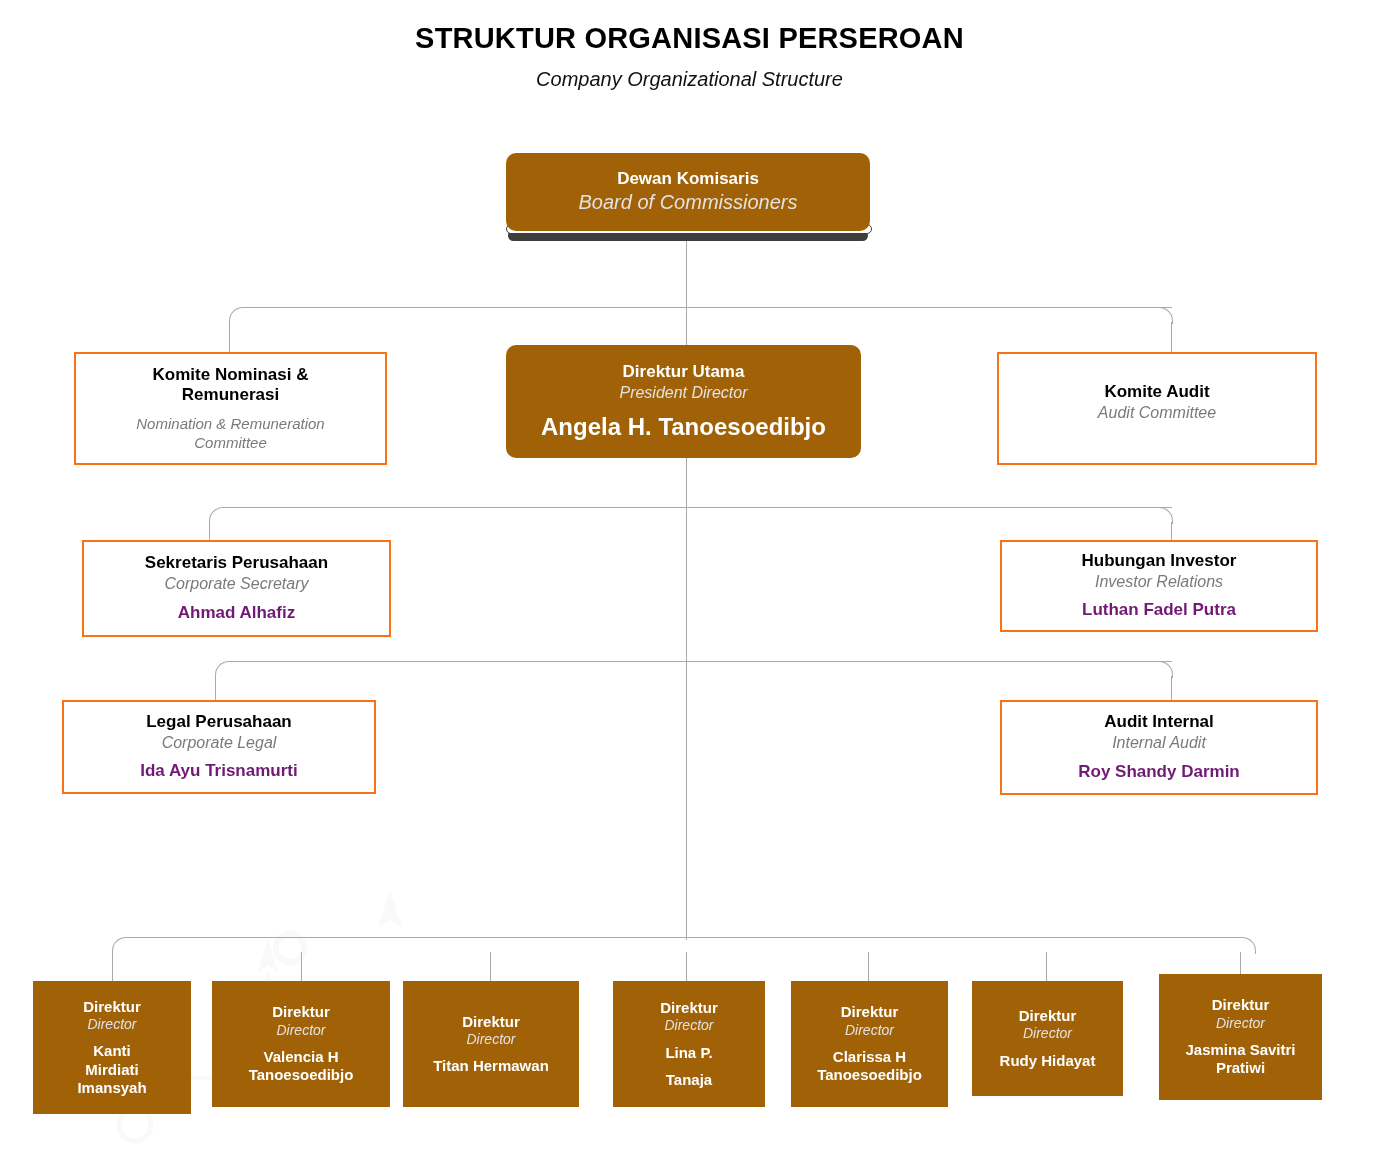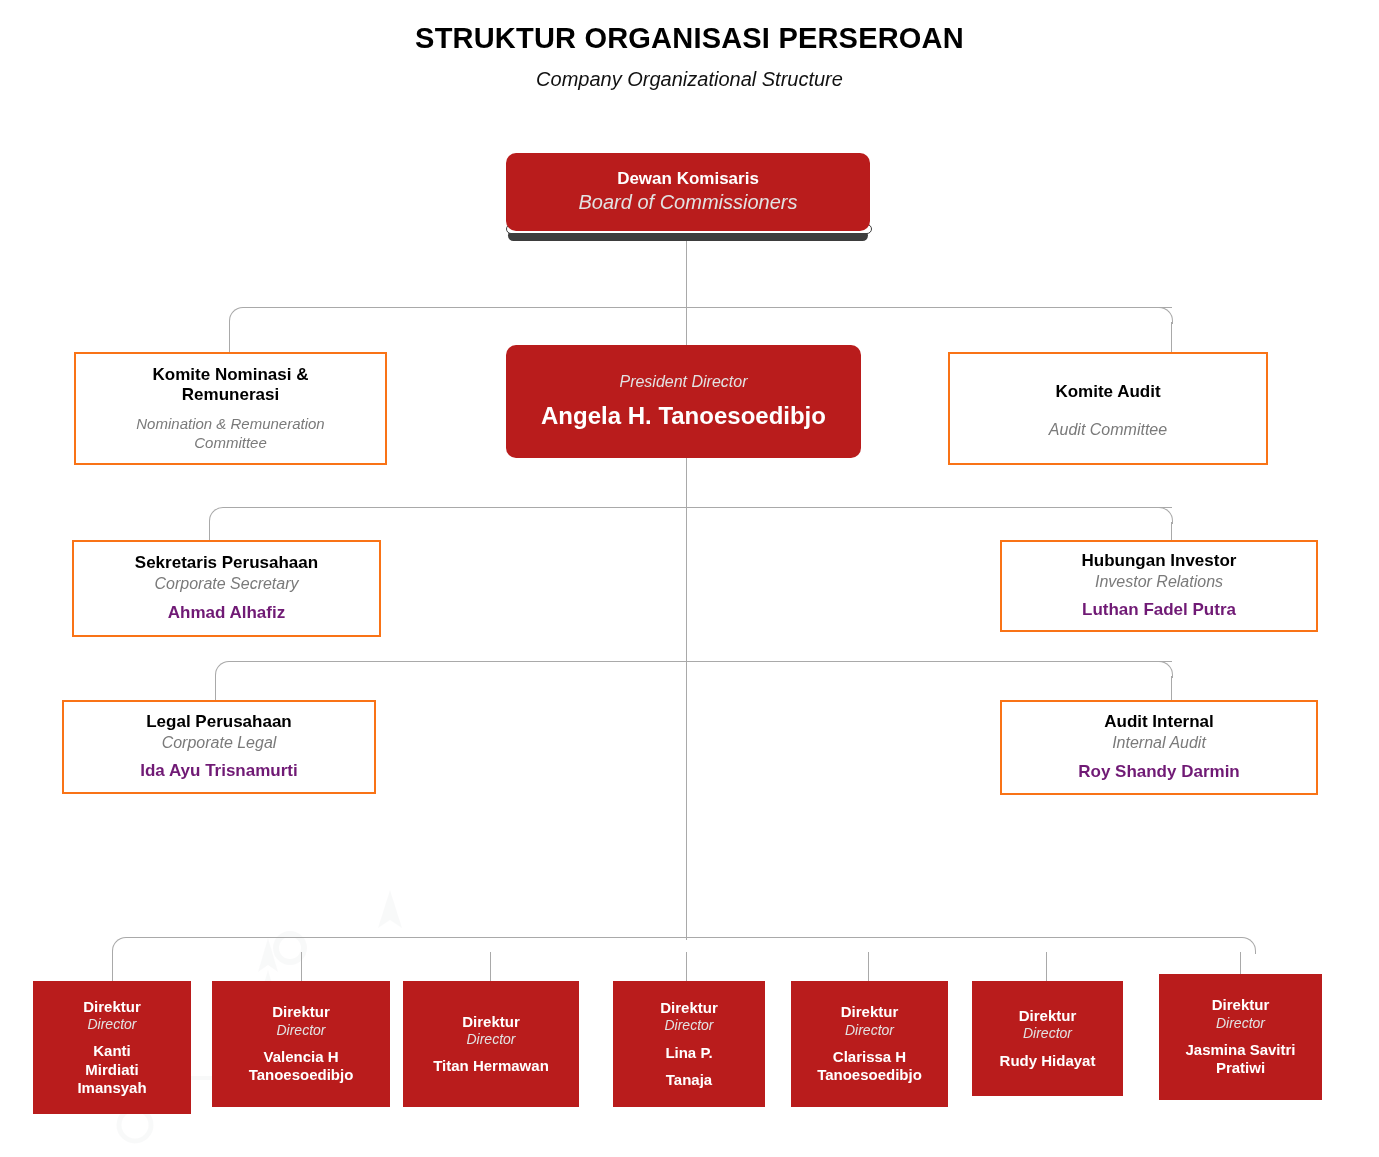--- a/index.html
+++ b/index.html
@@ -51,21 +51,21 @@
     box-sizing:border-box;
     text-align:center;
     display:flex;flex-direction:column;justify-content:center;
     padding:6px 8px;
   }
   .node.light{
     background:#ffffff;
     border:2px solid #f97316;
   }
   .node.dark{
-    background:#b91c1c;
+    background:#a16207;
     color:#ffffff;
   }
   .node.dark.rounded{border-radius:10px;}
 
   .n-title{font-weight:bold;line-height:1.22;}
   .n-sub{font-style:italic;line-height:1.25;}
   .n-person{font-weight:bold;line-height:1.22;}
 
   .node.light .n-title{color:#000;}
   .node.light .n-sub{color:#7a7a7a;}
@@ -137,31 +137,32 @@
 
   <div class="node light" style="left:74px;top:352px;width:313px;height:113px;">
     <div class="n-title" style="font-size:17px;">Komite Nominasi &amp;</div>
     <div class="n-title" style="font-size:17px;">Remunerasi</div>
     <div class="gap"></div>
     <div class="n-sub" style="font-size:15px;">Nomination  &amp; Remuneration</div>
     <div class="n-sub" style="font-size:15px;">Committee</div>
   </div>
 
   <div class="node dark rounded" style="left:506px;top:345px;width:355px;height:113px;">
+    <div class="n-title" style="font-size:17px;">Direktur Utama</div>
     <div class="n-sub" style="font-size:16px;">President Director</div>
     <div class="gap"></div>
     <div class="n-person" style="font-size:24px;">Angela H. Tanoesoedibjo</div>
   </div>
 
-  <div class="node light" style="left:948px;top:352px;width:320px;height:113px;justify-content:flex-start;padding-top:28px;gap:17px;">
+  <div class="node light" style="left:997px;top:352px;width:320px;height:113px;justify-content:flex-start;padding-top:28px;">
     <div class="n-title" style="font-size:17px;">Komite Audit</div>
     <div class="n-sub" style="font-size:16px;">Audit Committee</div>
   </div>
 
-  <div class="node light" style="left:72px;top:540px;width:309px;height:97px;">
+  <div class="node light" style="left:82px;top:540px;width:309px;height:97px;">
     <div class="n-title" style="font-size:17px;">Sekretaris  Perusahaan</div>
     <div class="n-sub" style="font-size:16px;">Corporate Secretary</div>
     <div class="gap"></div>
     <div class="n-person" style="font-size:17px;">Ahmad Alhafiz</div>
   </div>
 
   <div class="node light" style="left:1000px;top:540px;width:318px;height:92px;">
     <div class="n-title" style="font-size:17px;">Hubungan Investor</div>
     <div class="n-sub" style="font-size:16px;">Investor Relations</div>
     <div class="gap"></div>

